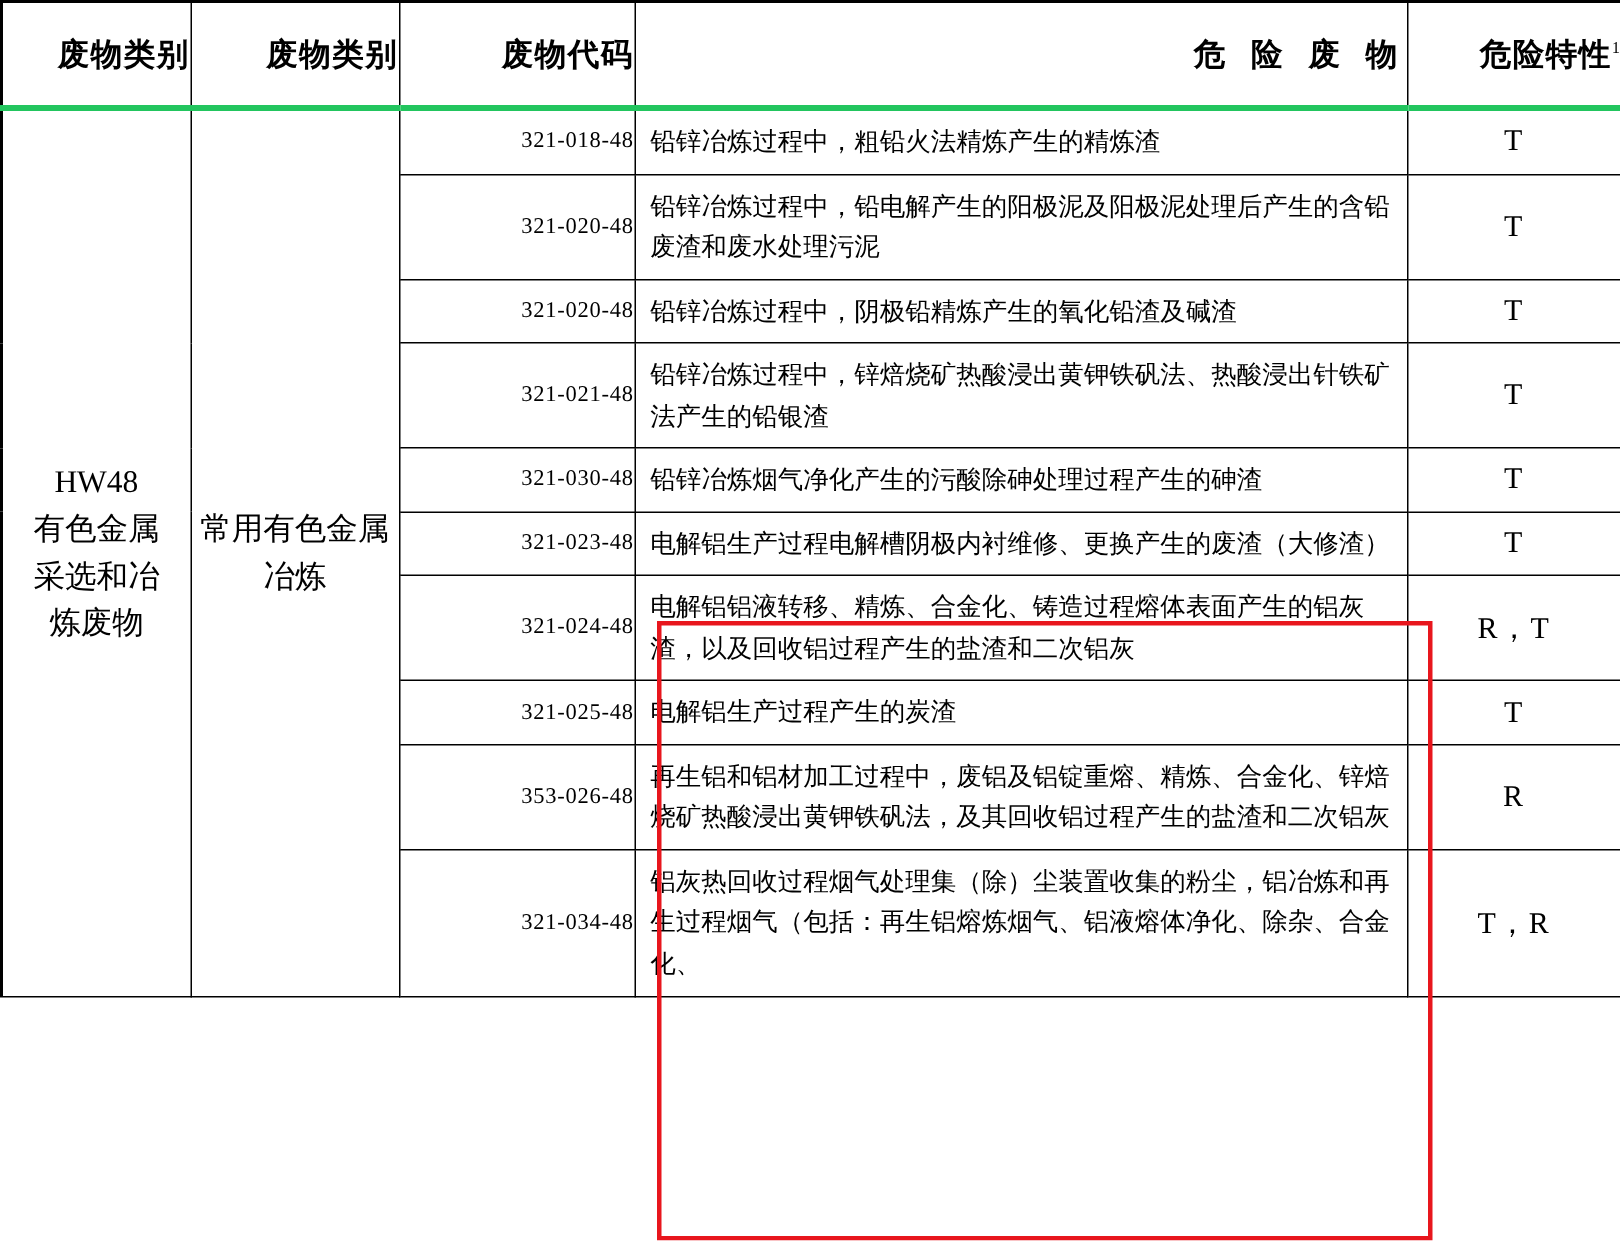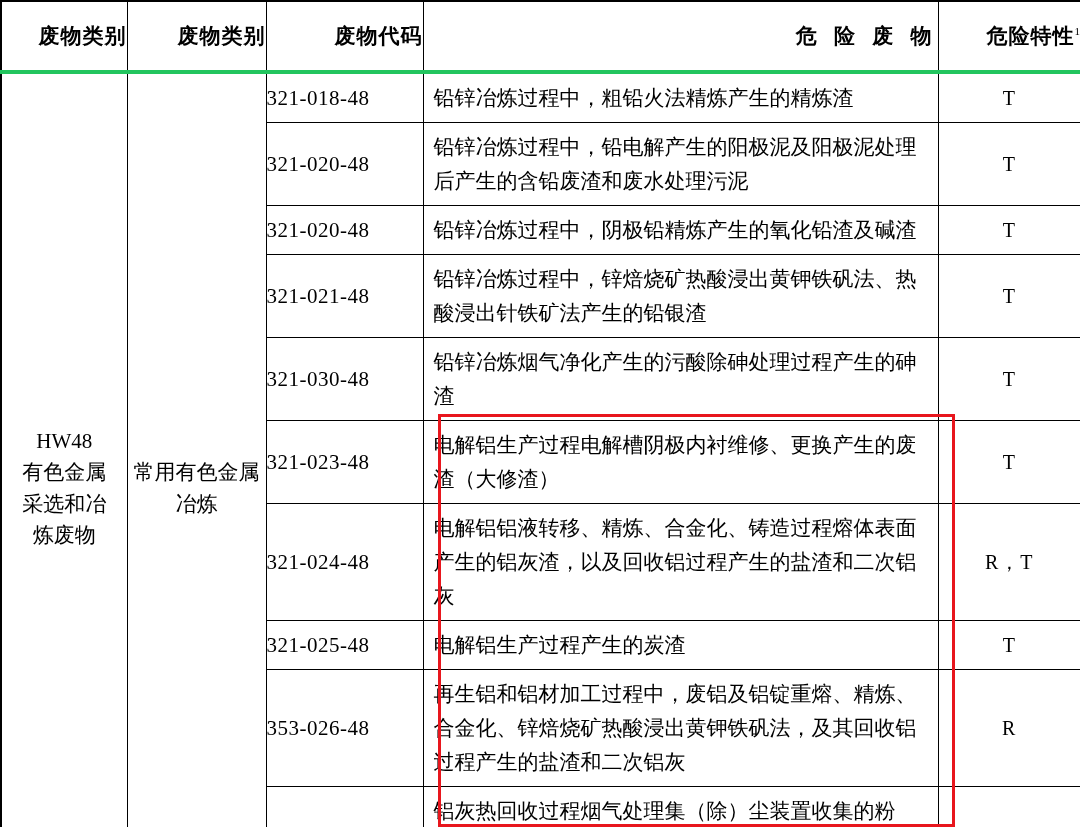--- a/index.html
+++ b/index.html
@@ -61,28 +61,28 @@
     font-size: 21px;
     line-height: 1.5;
     font-family: "Liberation Serif", "DejaVu Serif", serif;
   }
   td.industry {
     text-align: center;
     font-size: 21px;
     line-height: 1.5;
   }
   td.code {
-    text-align: left;
-    font-size: 21px;
+    text-align: right;
+    font-size: 15px;
     font-family: "Liberation Serif", "DejaVu Serif", serif;
     letter-spacing: 0.5px;
   }
   td.waste {
     text-align: left;
-    font-size: 21px;
+    font-size: 17px;
     line-height: 1.62;
     padding: 7px 9px 7px 10px;
   }
   td.hazard {
     text-align: center;
     font-size: 20px;
     letter-spacing: 1px;
   }
   
   .redbox {

